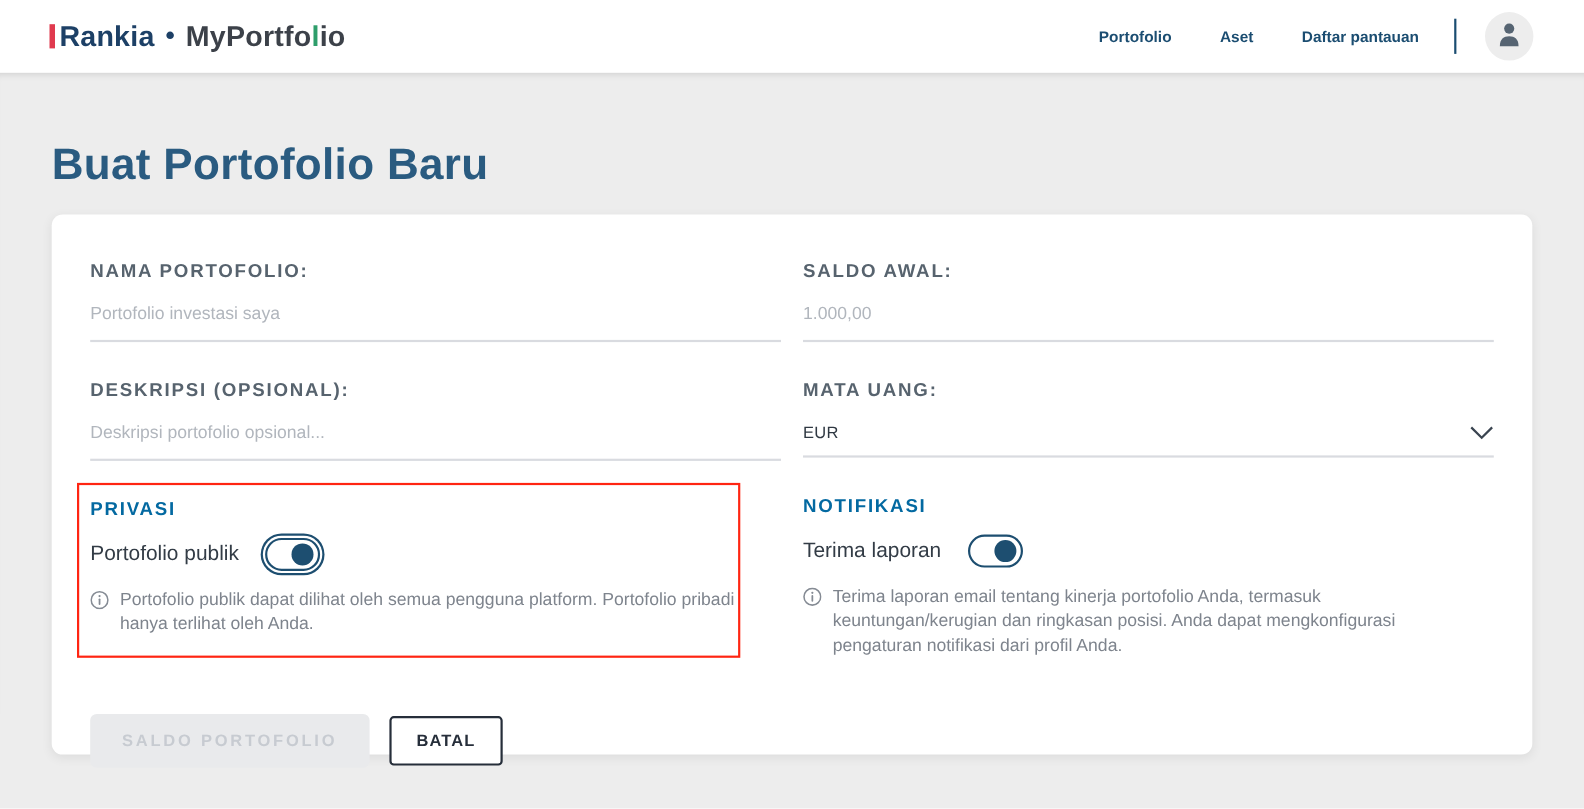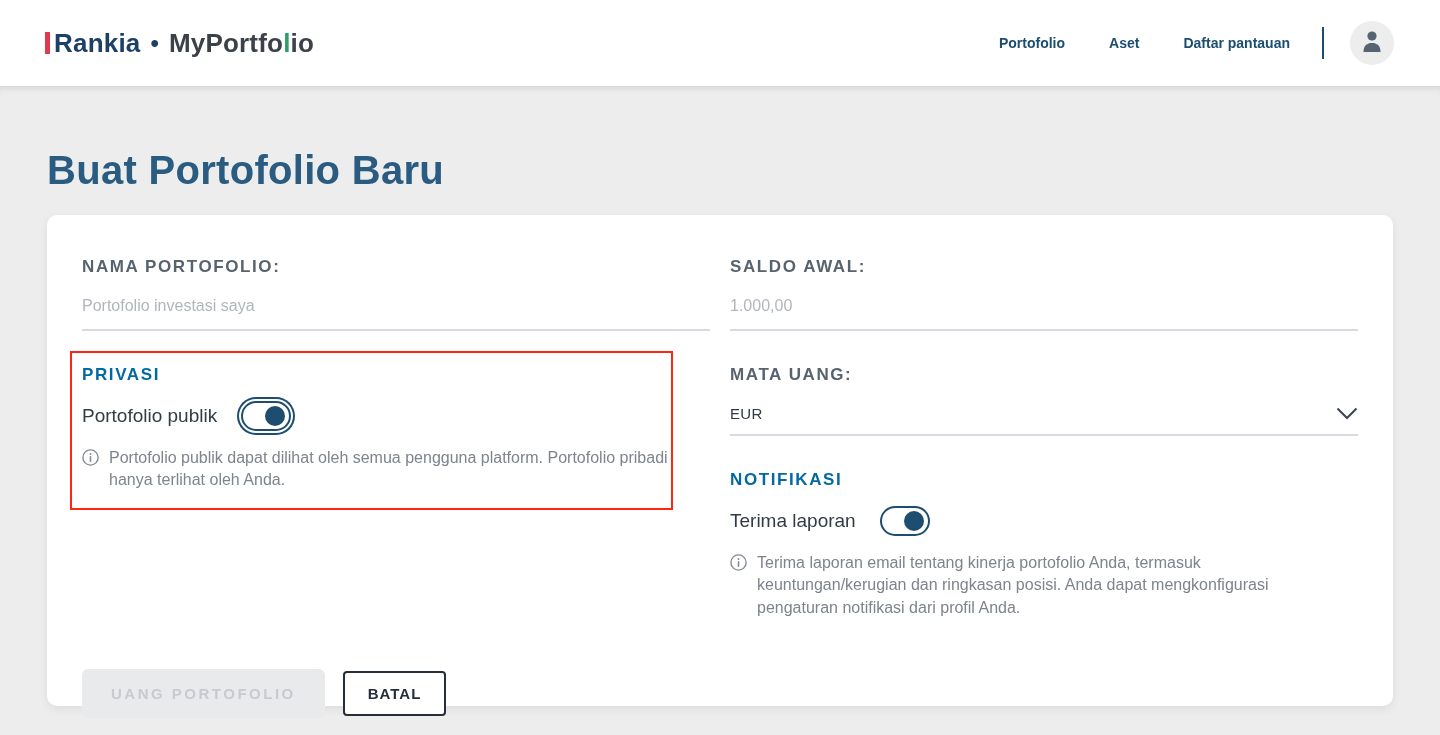--- a/index.html
+++ b/index.html
@@ -5,21 +5,21 @@
   * { margin:0; padding:0; box-sizing:border-box; }
   html,body { width:1440px; height:735px; }
   body {
     font-family:"Liberation Sans", sans-serif;
     background:#ededed;
     overflow:hidden;
     color:#333;
   }
   
   .header {
-    height:86px; background:#ffffff;
+    height:66px; background:#ffffff;
     display:flex; align-items:center; justify-content:space-between;
     padding:0 46px 0 45px;
   }
   .logo { display:flex; align-items:center; font-weight:bold; font-size:26px; white-space:nowrap; }
   .brand { color:#1d4066; position:relative; padding-left:9px; letter-spacing:.2px; }
   .brand::before { content:""; position:absolute; left:0; top:4px; width:5px; height:22px; background:#e03a4e; }
   .logo-sep { color:#1d4066; margin:0 10px; font-size:24px; }
   .product { color:#3c4149; letter-spacing:.2px; }
   .product .accent-green { color:#2e9e6b; }
   .nav { display:flex; align-items:center; }
@@ -112,20 +112,24 @@
 
   <div class="card">
     <div class="grid">
 
       <div>
         <div class="field">
           <label class="field-label">NAMA PORTOFOLIO:</label>
           <input class="line-input" type="text" placeholder="Portofolio investasi saya" style="">
         </div>
 
+        <div class="field">
+          <label class="field-label">DESKRIPSI (OPSIONAL):</label>
+          <input class="line-input" type="text" placeholder="Deskripsi portofolio opsional..." style="">
+        </div>
 
         <div class="section">
           <div class="annotation-box"></div>
           <span class="section-heading">PRIVASI</span>
           <div class="toggle-row">
             <span class="toggle-label">Portofolio publik</span>
             <span class="toggle focused">
                 <span class="knob"></span>
               </span>
           </div>
@@ -170,17 +174,17 @@
                 <circle cx="8.5" cy="4.9" r="1" fill="#858b94"></circle>
                 <rect x="7.7" y="7" width="1.6" height="6" rx="0.8" fill="#858b94"></rect>
               </svg>
             <span class="info-text">Terima laporan email tentang kinerja portofolio Anda, termasuk keuntungan/kerugian dan ringkasan posisi. Anda dapat mengkonfigurasi pengaturan notifikasi dari profil Anda.</span>
           </div>
         </div>
       </div>
     </div>
 
     <div class="buttons">
-      <button class="btn-primary-disabled" disabled="">UANG PORTOFOLIO</button>
+      <button class="btn-primary-disabled" disabled="">SALDO PORTOFOLIO</button>
       <button class="btn-secondary">BATAL</button>
     </div>
   </div>
 </div>
 
 </body></html>

